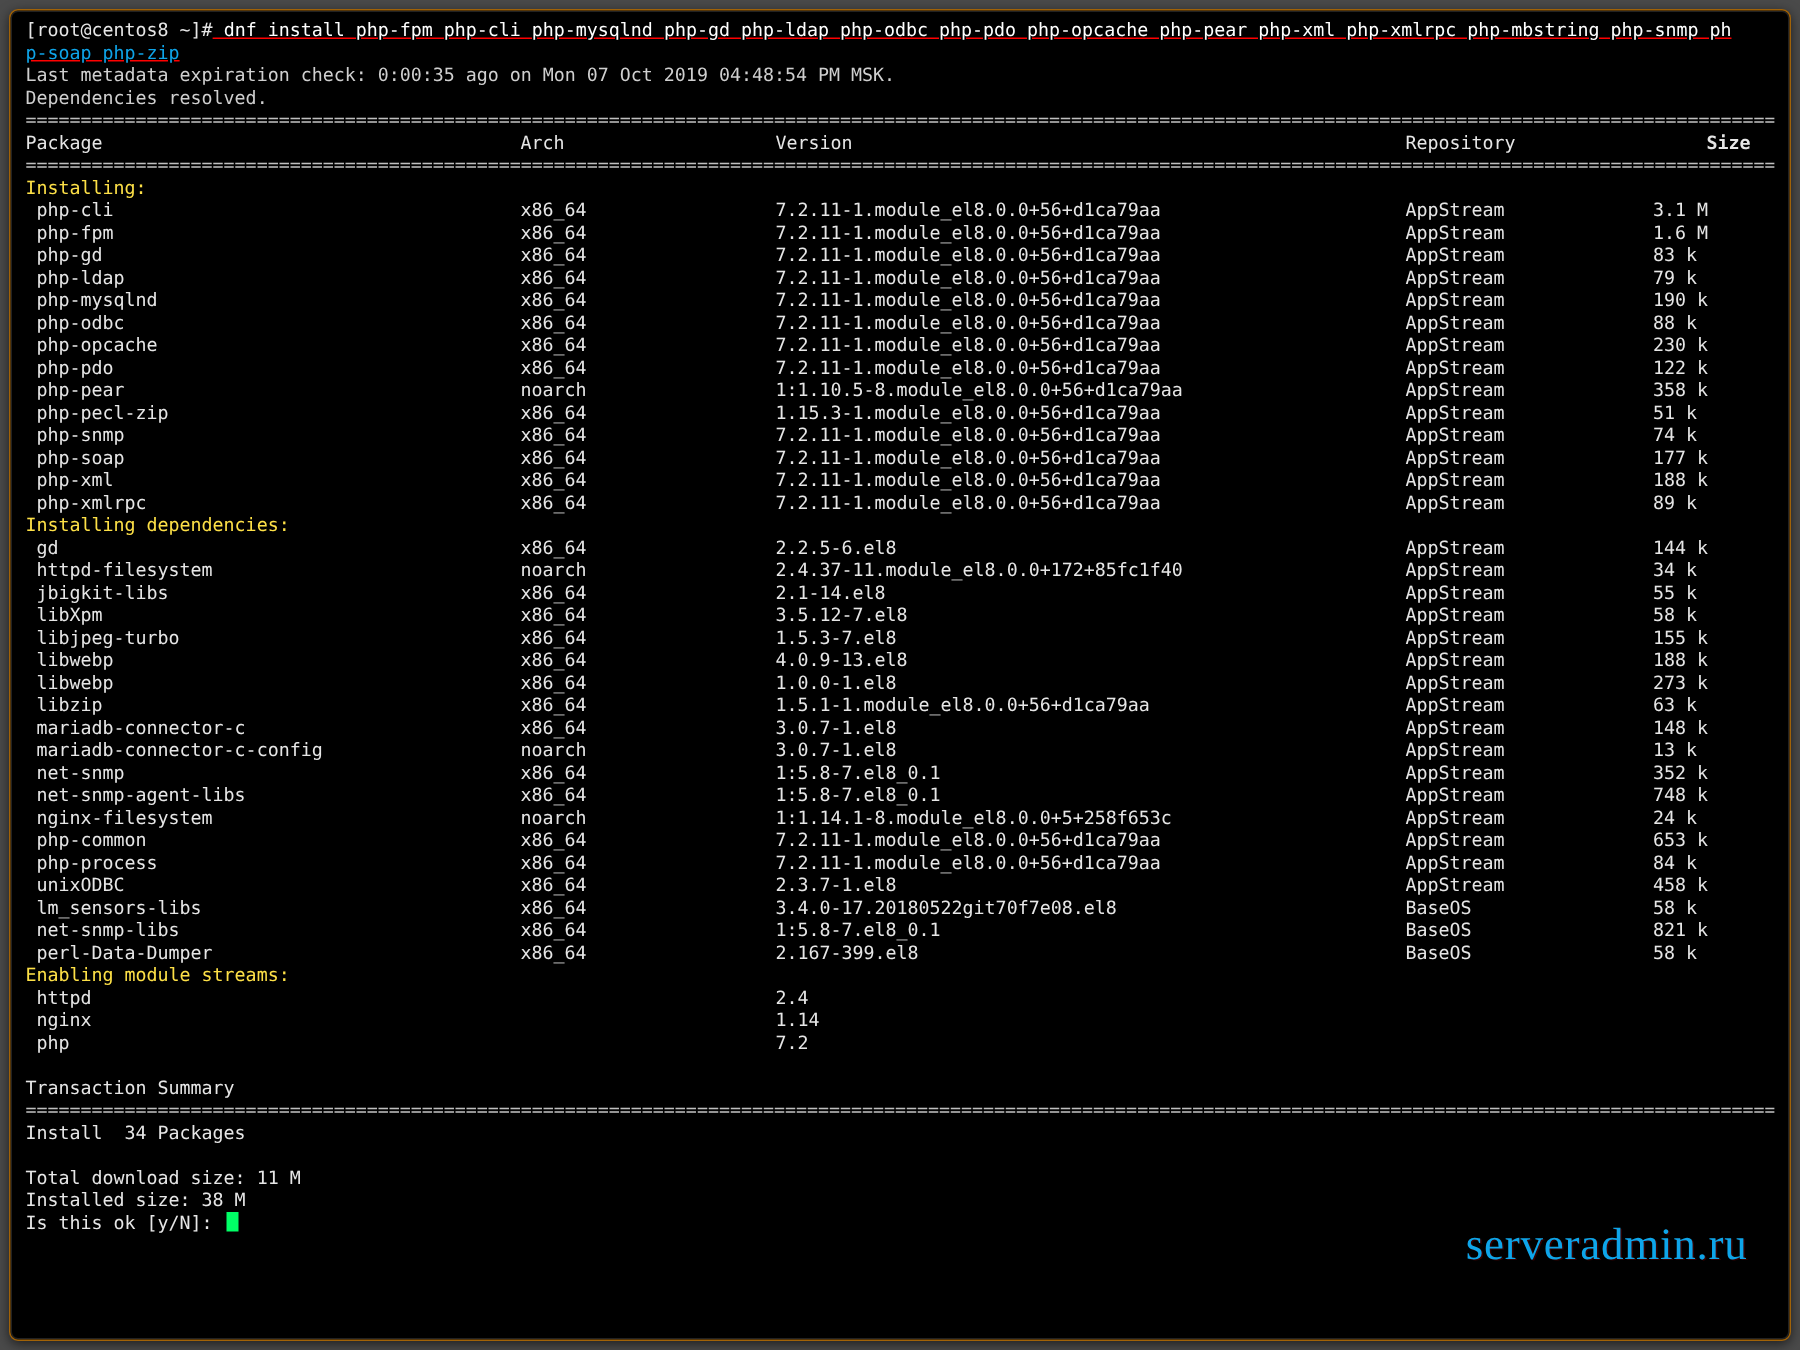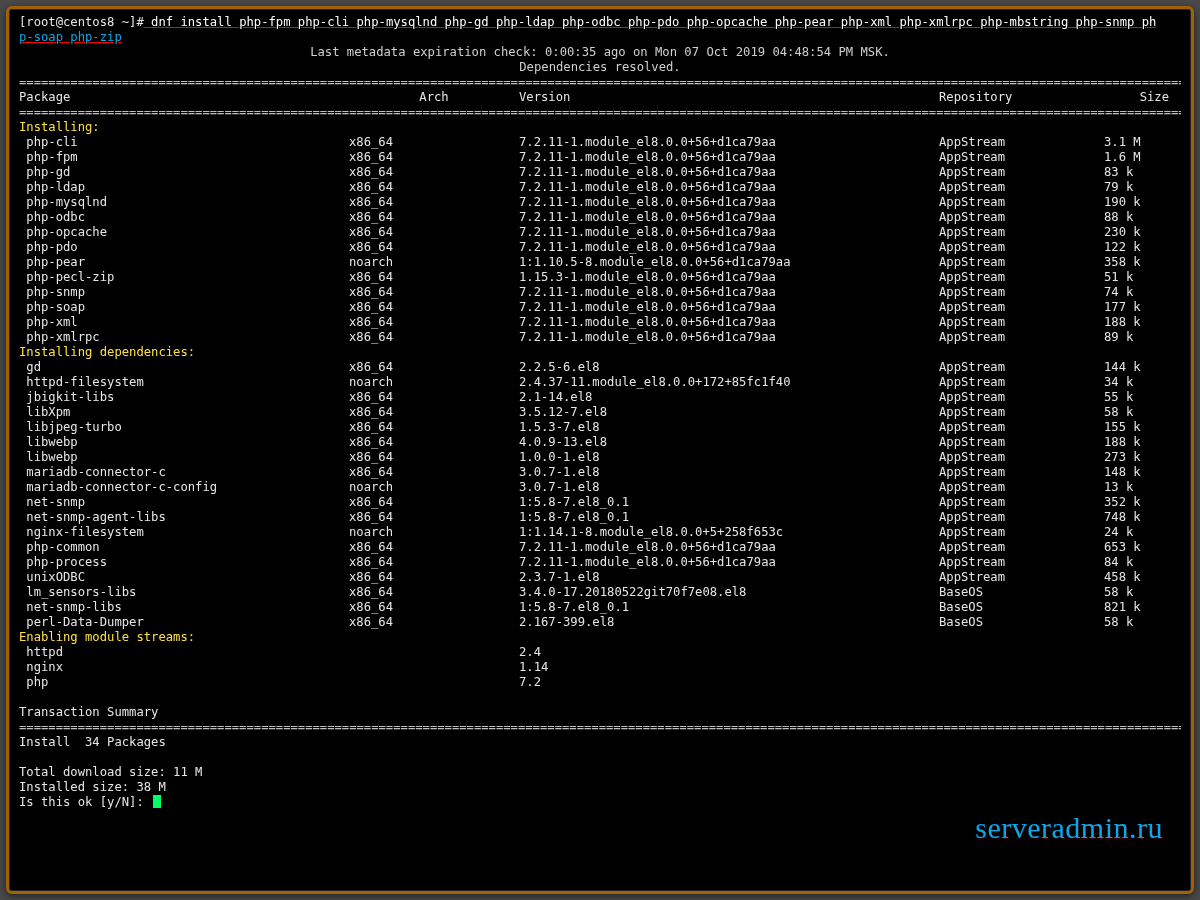--- a/index.html
+++ b/index.html
@@ -1,46 +1,46 @@
 <!DOCTYPE html>
 <html><head>
 <meta charset="utf-8">
 <style>
   html,body{margin:0;padding:0;background:#4a4a4a;}
   .window{
     width:1188px;height:888px;
     margin:6px;
     background:#000;
-    border:3px solid #a16207;
+    border:1px solid #a16207;
     border-radius:6px;
     box-shadow:0 2px 8px rgba(0,0,0,.6), inset 0 0 0 1px #222;
     box-sizing:border-box;
     padding:6px 10px;
     font-family:"DejaVu Sans Mono","Menlo","Consolas",monospace;
     font-size:12.2px;
     line-height:15px;
     color:#e6e6e6;
     position:relative;
     overflow:hidden;
   }
   .line{white-space:pre;}
   .cmd{color:#ffffff;text-decoration:underline;text-decoration-color:#ff0000;}
   .cmd2{color:#0ea5e9;text-decoration:underline;text-decoration-color:#ff0000;}
-  .dim{color:#cfcfcf;text-align:center;}
+  .dim{color:#cfcfcf;}
   .rule{
     letter-spacing:0;
     color:#bfbfbf;
     overflow:hidden;
     white-space:nowrap;
   }
   .hdr .c1{display:inline-block;width:330px;}
-  .hdr .c2{display:inline-block;width:170px;text-align:center;}
+  .hdr .c2{display:inline-block;width:170px;}
   .hdr .c3{display:inline-block;width:420px;}
   .hdr .c4{display:inline-block;width:165px;}
-  .hdr .c5{display:inline-block;width:65px;text-align:right;}
+  .hdr .c5{display:inline-block;width:65px;text-align:right;font-weight:bold;}
   .row .c1{display:inline-block;width:330px;}
   .row .c2{display:inline-block;width:170px;}
   .row .c3{display:inline-block;width:420px;}
   .row .c4{display:inline-block;width:165px;}
   .row .c5{display:inline-block;width:65px;text-align:left;}
   .section{color:#fde047;}
   .cursor{
     display:inline-block;width:8px;height:13px;background:#00ff66;
     vertical-align:-2px;margin-left:2px;
   }
@@ -88,20 +88,21 @@
 
   <div class="line section">Installing dependencies:</div>
   <div id="deps-body">
       <div class="line row"><span class="c1"> gd</span><span class="c2">x86_64</span><span class="c3">2.2.5-6.el8</span><span class="c4">AppStream</span><span class="c5">144 k</span></div>
       <div class="line row"><span class="c1"> httpd-filesystem</span><span class="c2">noarch</span><span class="c3">2.4.37-11.module_el8.0.0+172+85fc1f40</span><span class="c4">AppStream</span><span class="c5">34 k</span></div>
       <div class="line row"><span class="c1"> jbigkit-libs</span><span class="c2">x86_64</span><span class="c3">2.1-14.el8</span><span class="c4">AppStream</span><span class="c5">55 k</span></div>
       <div class="line row"><span class="c1"> libXpm</span><span class="c2">x86_64</span><span class="c3">3.5.12-7.el8</span><span class="c4">AppStream</span><span class="c5">58 k</span></div>
       <div class="line row"><span class="c1"> libjpeg-turbo</span><span class="c2">x86_64</span><span class="c3">1.5.3-7.el8</span><span class="c4">AppStream</span><span class="c5">155 k</span></div>
       <div class="line row"><span class="c1"> libwebp</span><span class="c2">x86_64</span><span class="c3">4.0.9-13.el8</span><span class="c4">AppStream</span><span class="c5">188 k</span></div>
       <div class="line row"><span class="c1"> libwebp</span><span class="c2">x86_64</span><span class="c3">1.0.0-1.el8</span><span class="c4">AppStream</span><span class="c5">273 k</span></div>
+      <div class="line row"><span class="c1"> libzip</span><span class="c2">x86_64</span><span class="c3">1.5.1-1.module_el8.0.0+56+d1ca79aa</span><span class="c4">AppStream</span><span class="c5">63 k</span></div>
       <div class="line row"><span class="c1"> mariadb-connector-c</span><span class="c2">x86_64</span><span class="c3">3.0.7-1.el8</span><span class="c4">AppStream</span><span class="c5">148 k</span></div>
       <div class="line row"><span class="c1"> mariadb-connector-c-config</span><span class="c2">noarch</span><span class="c3">3.0.7-1.el8</span><span class="c4">AppStream</span><span class="c5">13 k</span></div>
       <div class="line row"><span class="c1"> net-snmp</span><span class="c2">x86_64</span><span class="c3">1:5.8-7.el8_0.1</span><span class="c4">AppStream</span><span class="c5">352 k</span></div>
       <div class="line row"><span class="c1"> net-snmp-agent-libs</span><span class="c2">x86_64</span><span class="c3">1:5.8-7.el8_0.1</span><span class="c4">AppStream</span><span class="c5">748 k</span></div>
       <div class="line row"><span class="c1"> nginx-filesystem</span><span class="c2">noarch</span><span class="c3">1:1.14.1-8.module_el8.0.0+5+258f653c</span><span class="c4">AppStream</span><span class="c5">24 k</span></div>
       <div class="line row"><span class="c1"> php-common</span><span class="c2">x86_64</span><span class="c3">7.2.11-1.module_el8.0.0+56+d1ca79aa</span><span class="c4">AppStream</span><span class="c5">653 k</span></div>
       <div class="line row"><span class="c1"> php-process</span><span class="c2">x86_64</span><span class="c3">7.2.11-1.module_el8.0.0+56+d1ca79aa</span><span class="c4">AppStream</span><span class="c5">84 k</span></div>
       <div class="line row"><span class="c1"> unixODBC</span><span class="c2">x86_64</span><span class="c3">2.3.7-1.el8</span><span class="c4">AppStream</span><span class="c5">458 k</span></div>
       <div class="line row"><span class="c1"> lm_sensors-libs</span><span class="c2">x86_64</span><span class="c3">3.4.0-17.20180522git70f7e08.el8</span><span class="c4">BaseOS</span><span class="c5">58 k</span></div>
       <div class="line row"><span class="c1"> net-snmp-libs</span><span class="c2">x86_64</span><span class="c3">1:5.8-7.el8_0.1</span><span class="c4">BaseOS</span><span class="c5">821 k</span></div>

